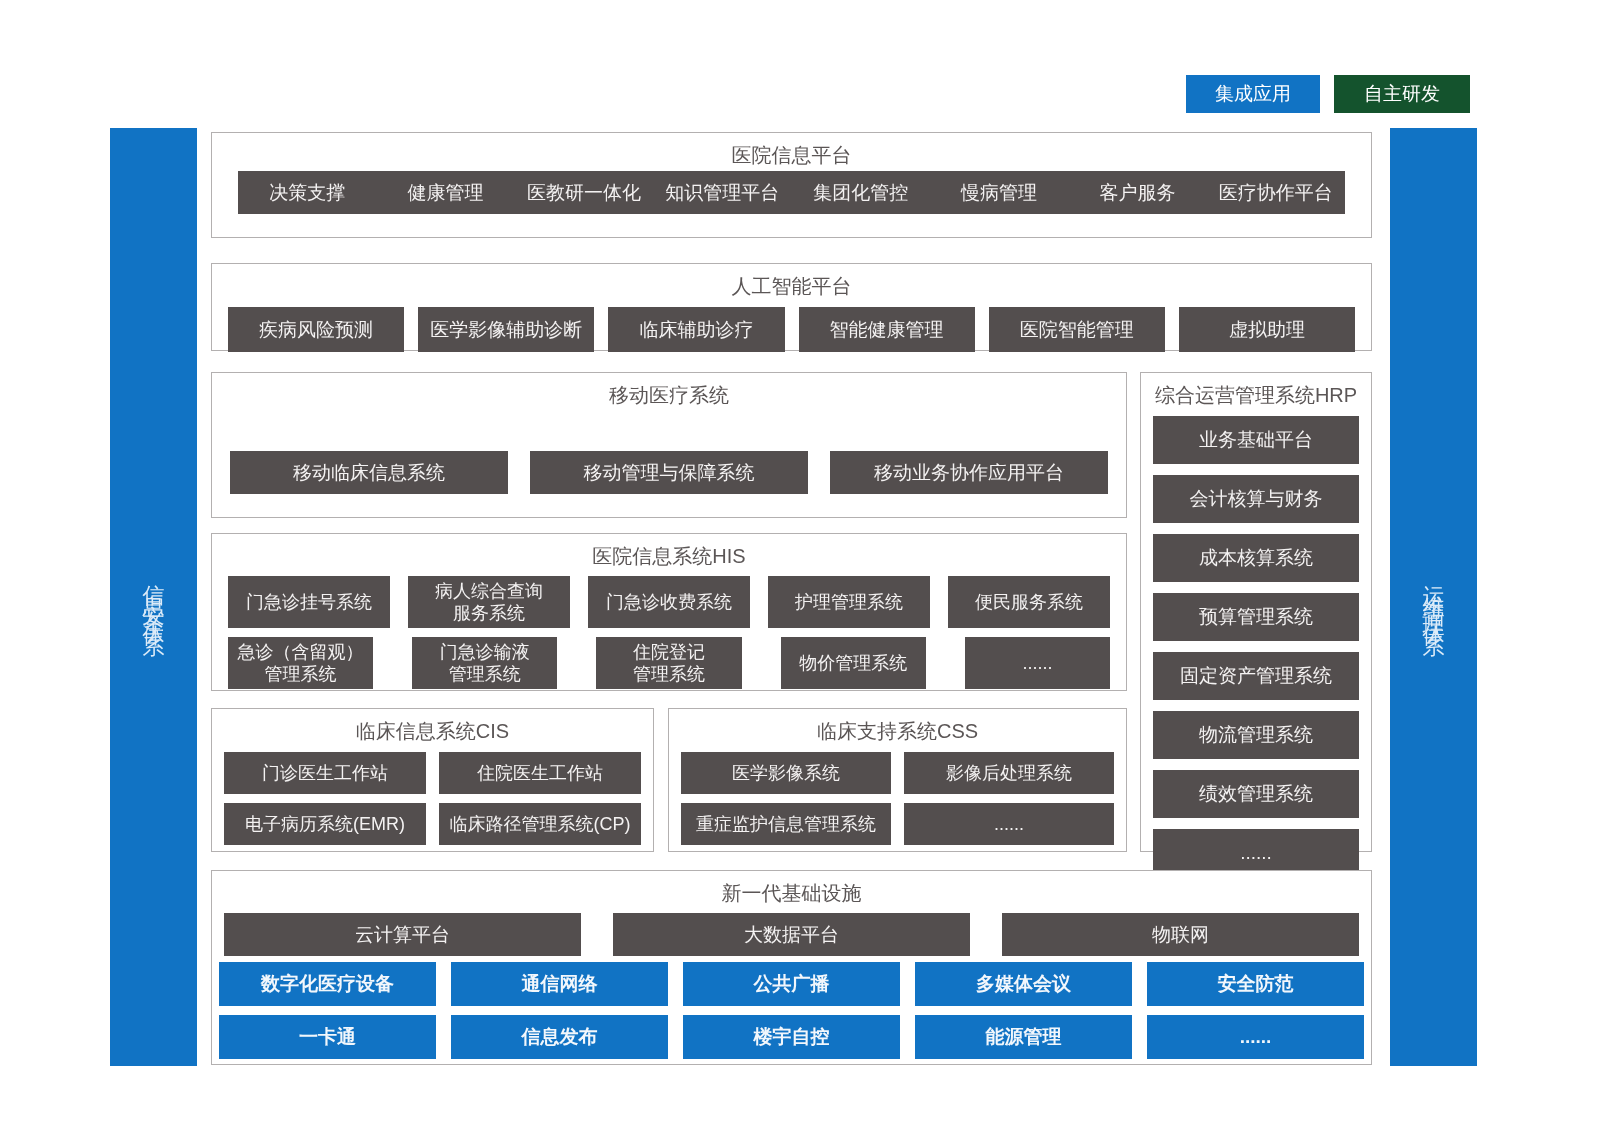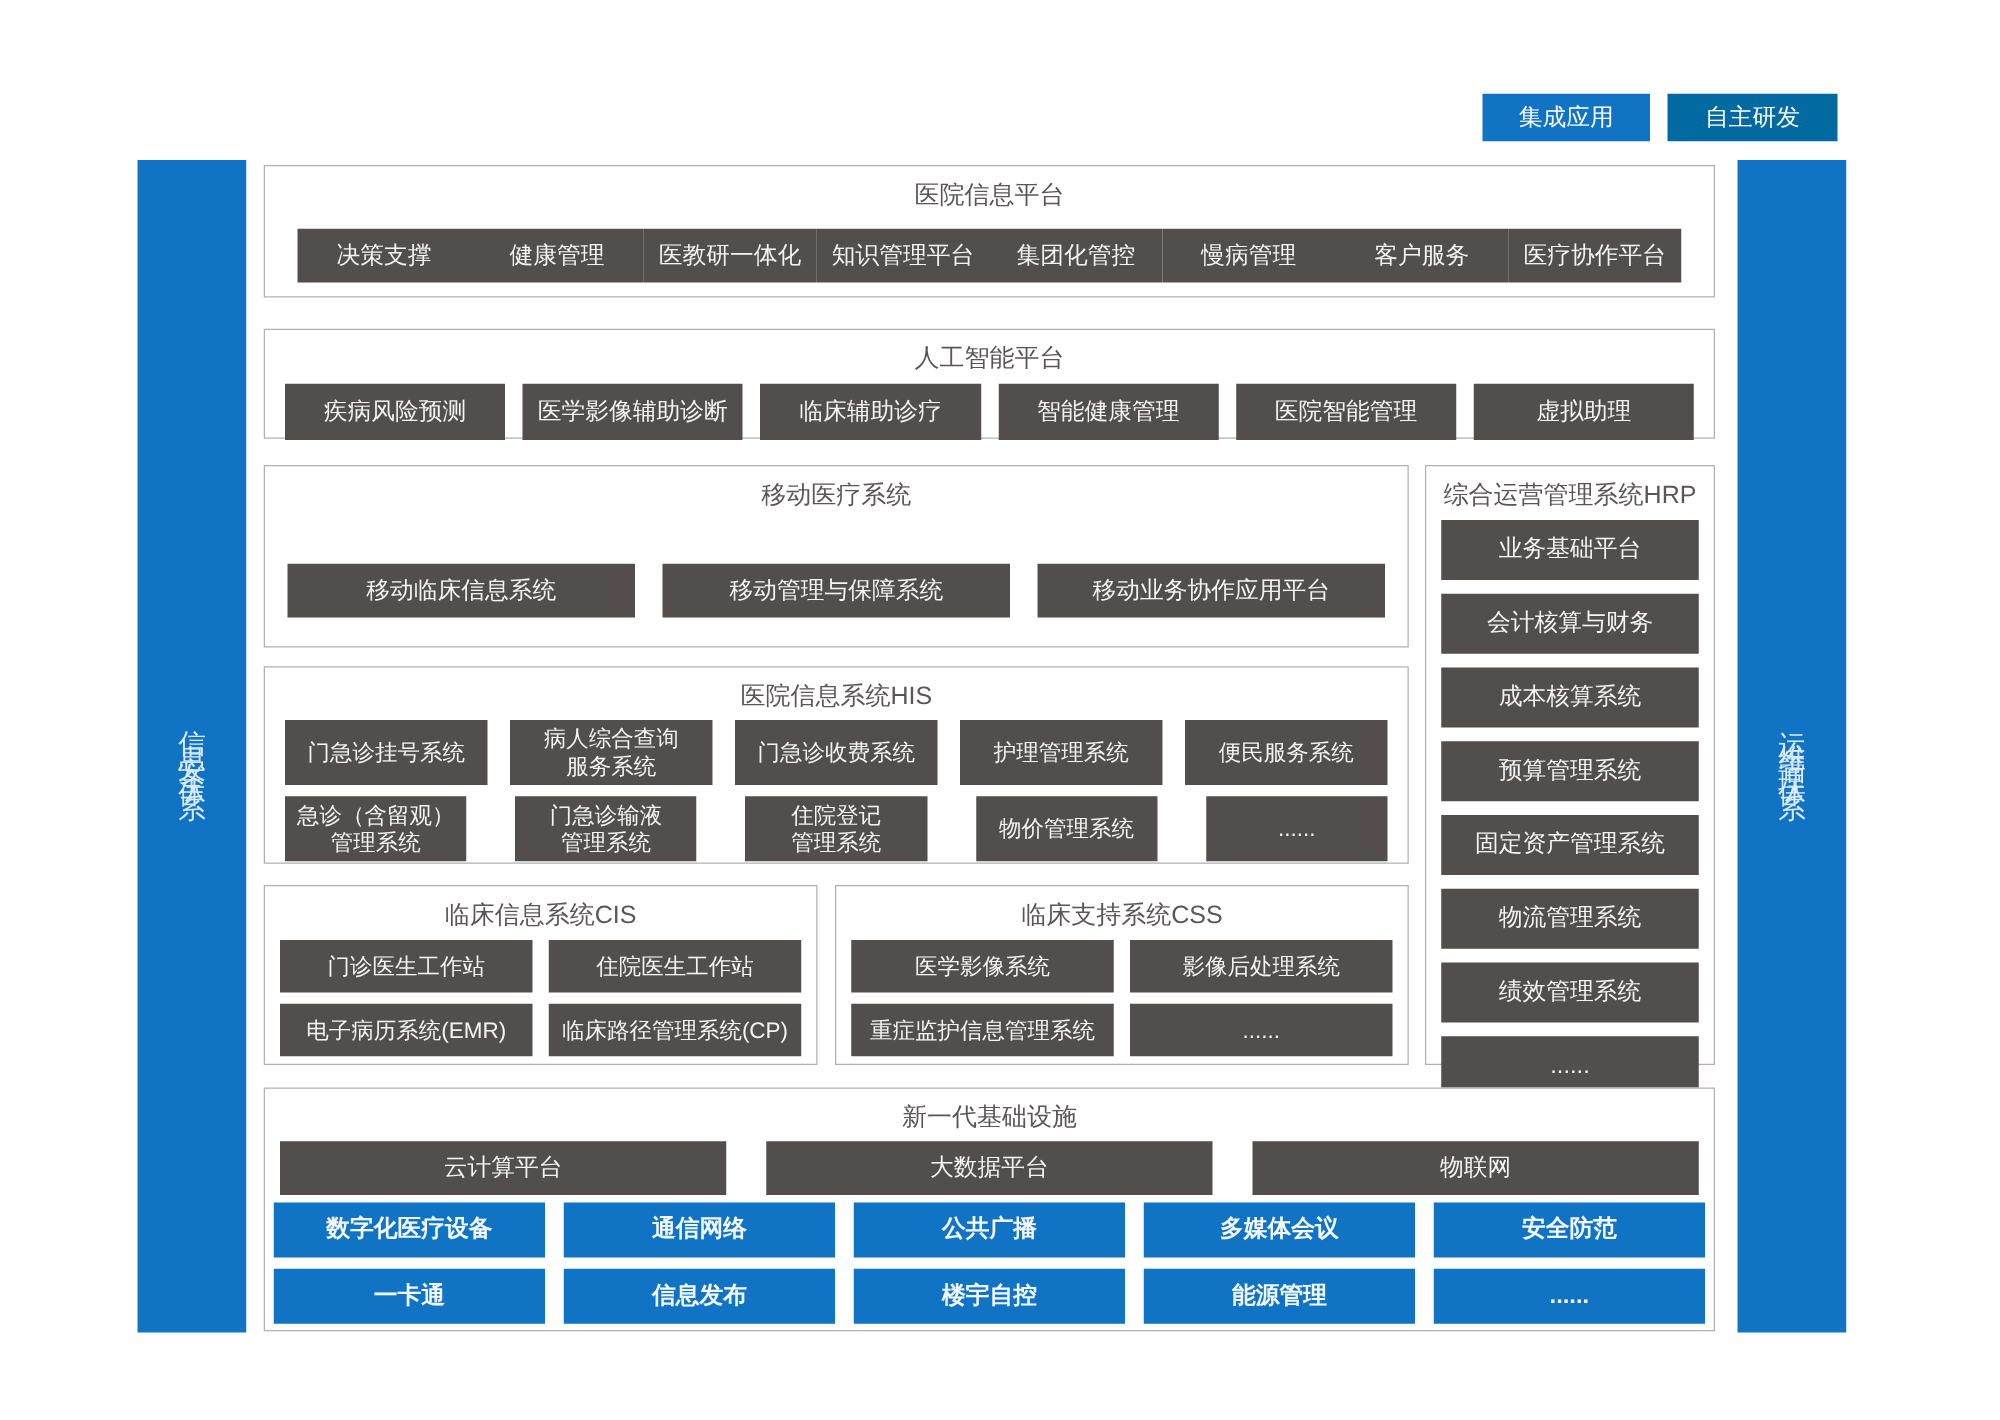--- a/index.html
+++ b/index.html
@@ -11,21 +11,21 @@
   html,body{margin:0;padding:0;background:#fff;}
   .canvas{
     position:relative;width:1600px;height:1136px;background:#fff;
     font-family:"Liberation Sans","DejaVu Sans",sans-serif;overflow:hidden;
   }
   .legend-chip{
     position:absolute;height:38px;display:flex;align-items:center;justify-content:center;
     color:#fff;font-size:19px;
   }
   .legend-chip.blue{background:var(--blue);}
-  .legend-chip.dark{background:#0369a1;}
+  .legend-chip.dark{background:#14532d;}
   .vbar{
     position:absolute;top:128px;width:87px;height:938px;background:var(--blue);
     display:flex;align-items:center;justify-content:center;
   }
   .vbar .vtext{
     writing-mode:vertical-rl;text-orientation:upright;
     color:#dcebf8;font-size:22px;letter-spacing:10px;
   }
   .section{
     position:absolute;border:1px solid var(--border);background:#fff;box-sizing:border-box;
@@ -34,21 +34,21 @@
   .section-title{
     text-align:center;color:var(--title);font-size:20px;padding-top:9px;flex:0 0 auto;
   }
   .row{display:flex;align-items:stretch;}
   .box{
     flex:1;background:var(--dark);color:#f4f2f2;display:flex;align-items:center;justify-content:center;
     text-align:center;font-size:19px;line-height:1.25;white-space:pre-line;
   }
   .box.blue{background:var(--blue);color:#f2f7fc;}
   
-  .r-platform{padding:0 26px;gap:0;margin-top:14px;}  .r-platform .box{height:43px;}
+  .r-platform{padding:0 26px;gap:0;margin-top:2px;}  .r-platform .box{height:43px;}
   .r-ai{padding:0 16px;gap:14px;margin-top:7px;}         .r-ai .box{height:45px;}
   .r-mobile{padding:0 18px;gap:22px;}                    .r-mobile .box{height:43px;margin-top:35px;}
   .r-mobile.first{margin-top:7px;} .r-mobile.second{margin-top:10px;}
   .stack-hrp{display:flex;flex-direction:column;gap:11px;padding:0 12px;margin-top:7px;}
   .stack-hrp .box{height:48px;flex:0 0 auto;}
   .r-his{padding:0 16px;gap:10px;}                       .r-his .box{height:52px;font-size:18px;}
   .r-his.first{margin-top:6px;gap:18px;} .r-his.second{margin-top:9px;gap:39px;}
   .r-duo{padding:0 12px;gap:13px;}                       .r-duo .box{height:42px;font-size:18px;}
   .r-duo.first{margin-top:7px;} .r-duo.second{margin-top:9px;}
   .r-infra-dark{padding:0 12px;gap:32px;margin-top:6px;} .r-infra-dark .box{height:43px;}

